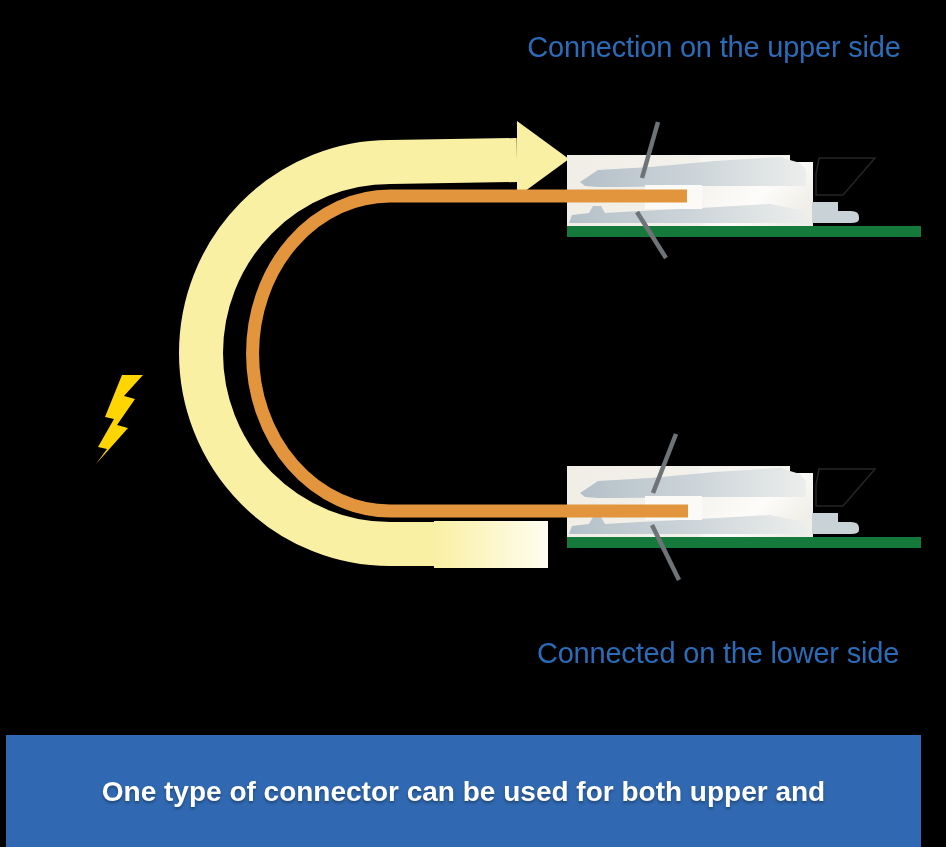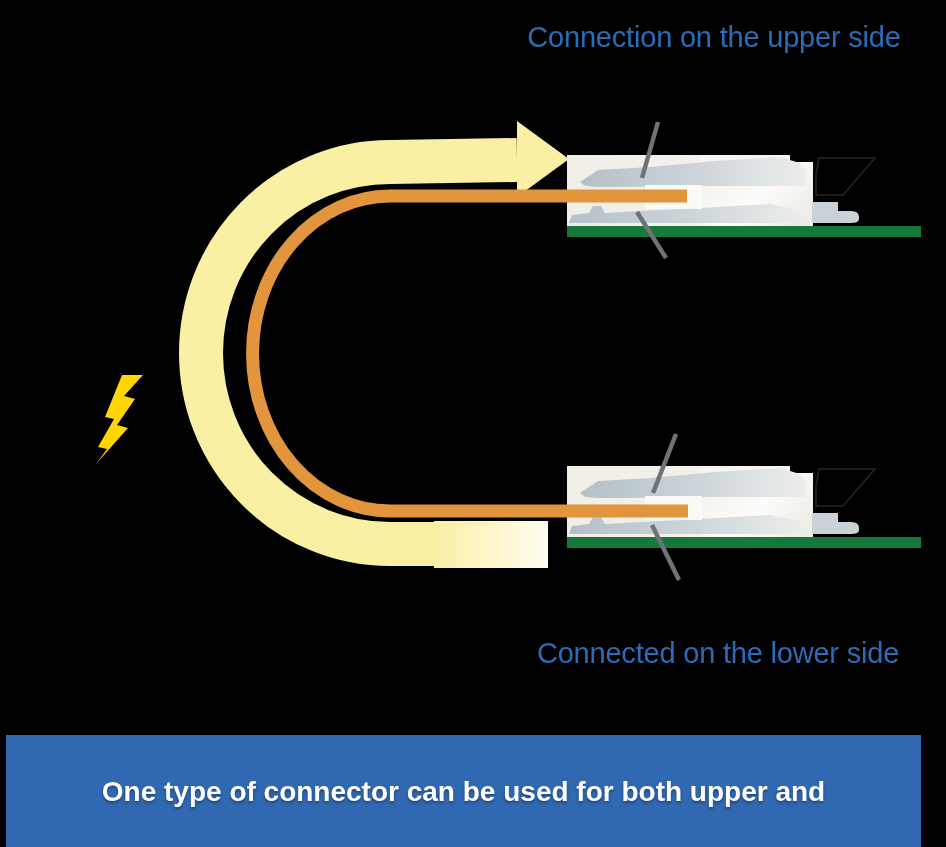--- a/index.html
+++ b/index.html
@@ -8,21 +8,21 @@
     background:var(--background,#000);
     font-family:"Liberation Sans",sans-serif;
   }
   .stage{position:absolute;left:0;top:0;width:946px;height:847px;}
   svg{display:block}
   .title{
     position:absolute;text-align:center;
     color:var(--title-blue,#2b6bb7);
     font-size:29px;font-weight:500;letter-spacing:-0.2px;white-space:nowrap;
   }
-  #upper-title{left:482px;top:21px;width:464px;}
+  #upper-title{left:482px;top:31px;width:464px;}
   #lower-title{left:486px;top:637px;width:464px;}
   .banner{
     position:absolute;left:6px;top:735px;width:915px;height:112px;
     background:var(--banner-blue,#3069b1);
     color:var(--banner-text,#fff);
     display:flex;flex-direction:column;justify-content:center;align-items:center;
     text-align:center;font-size:28px;font-weight:700;line-height:37px;
     text-shadow:0 2px 3px rgba(0,0,0,.35);
   }
   

